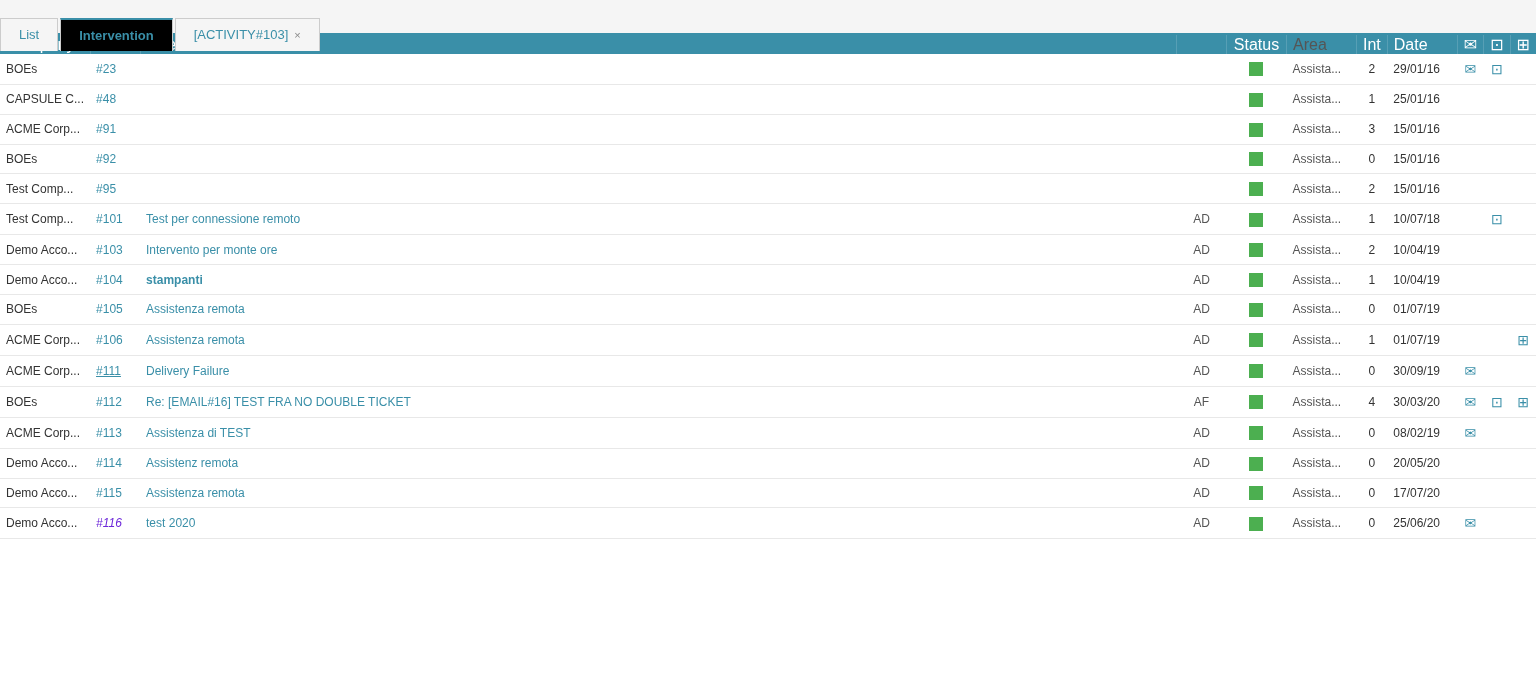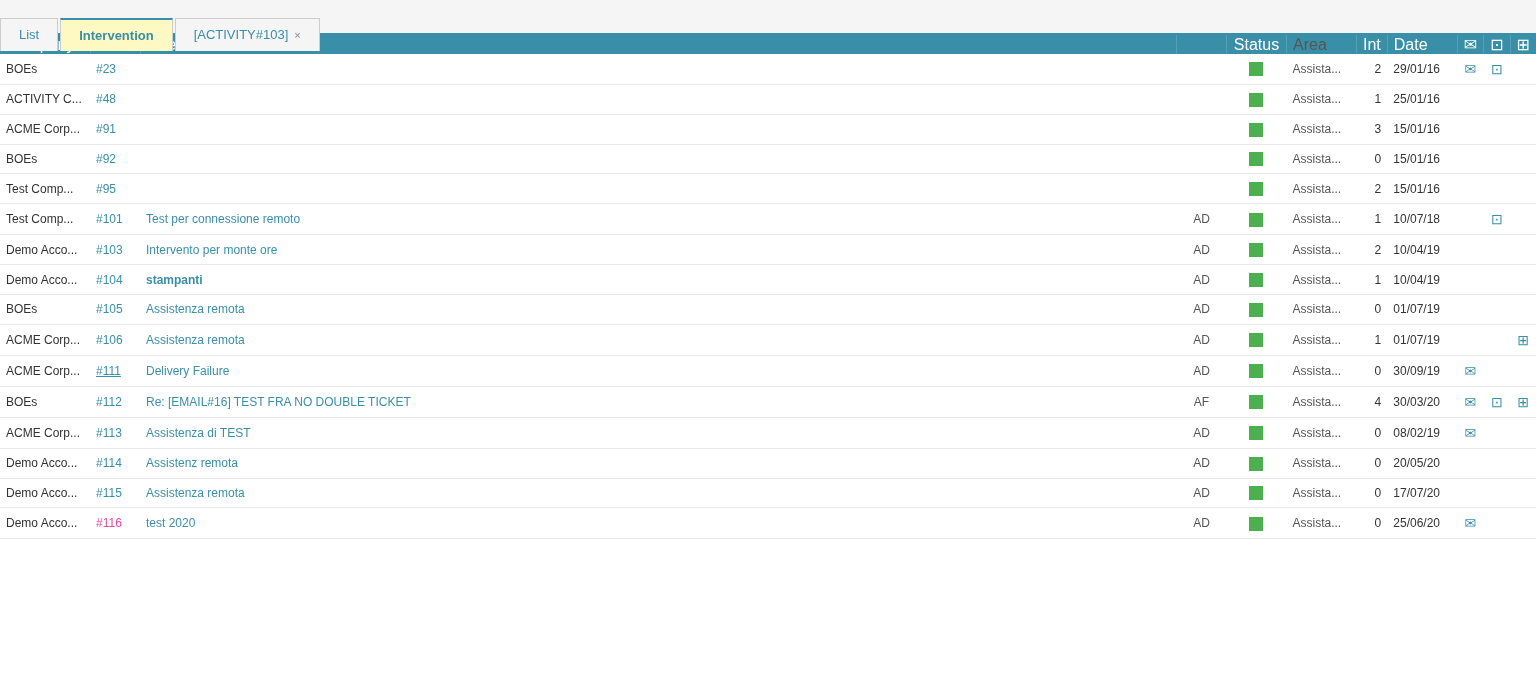--- a/index.html
+++ b/index.html
@@ -17,21 +17,21 @@
       border: 1px solid #ccc;
       border-bottom: none;
       background: #f5f5f5;
       color: #3a8fa8;
       font-size: 13px;
       margin-right: 2px;
       position: relative;
       top: 18px;
     }
     .tab.active {
-      background: #fef9c3;
+      background: #000000;
       border-top: 2px solid #3a8fa8;
       border-left: 1px solid #ccc;
       border-right: 1px solid #ccc;
       color: #3a8fa8;
       font-weight: bold;
     }
     .tab .close-btn {
       margin-left: 6px;
       color: #888;
       font-size: 11px;
@@ -74,21 +74,21 @@
     .icon-cell {
       color: #3a8fa8;
       font-size: 14px;
     }
     .col-company { width: 90px; overflow: hidden; text-overflow: ellipsis; }
     .col-id { width: 50px; }
     .col-title { min-width: 200px; }
     .col-assignee { width: 50px; text-align: center; color: #555; }
     .col-status { width: 60px; text-align: center; }
     .col-area { width: 70px; color: #555; }
-    .col-int { width: 30px; text-align: right; }
+    .col-int { width: 30px; text-align: center; }
     .col-date { width: 70px; }
     .col-icon1 { width: 24px; text-align: center; }
     .col-icon2 { width: 24px; text-align: center; }
     .col-icon3 { width: 24px; text-align: center; }
   </style>
 </head>
 <body>
 
 <div id="tabs-container">
     <div class="tabs">
@@ -122,21 +122,21 @@
           <td class="col-assignee"></td>
           <td class="col-status"><span class="status-green"></span></td>
           <td class="col-area">Assista...</td>
           <td class="col-int">2</td>
           <td class="col-date">29/01/16</td>
           <td class="col-icon1 icon-cell">✉</td>
           <td class="col-icon2 icon-cell">⊡</td>
           <td class="col-icon3 icon-cell"></td>
         </tr>
         <tr>
-          <td class="col-company">ACTIVITY C...</td>
+          <td class="col-company">CAPSULE C...</td>
           <td class="col-id" style="color: rgb(58, 143, 168);">#48</td>
           <td class="col-title" style="color: rgb(58, 143, 168);"></td>
           <td class="col-assignee"></td>
           <td class="col-status"><span class="status-green"></span></td>
           <td class="col-area">Assista...</td>
           <td class="col-int">1</td>
           <td class="col-date">25/01/16</td>
           <td class="col-icon1 icon-cell"></td>
           <td class="col-icon2 icon-cell"></td>
           <td class="col-icon3 icon-cell"></td>
@@ -305,21 +305,21 @@
           <td class="col-status"><span class="status-green"></span></td>
           <td class="col-area">Assista...</td>
           <td class="col-int">0</td>
           <td class="col-date">17/07/20</td>
           <td class="col-icon1 icon-cell"></td>
           <td class="col-icon2 icon-cell"></td>
           <td class="col-icon3 icon-cell"></td>
         </tr>
         <tr>
           <td class="col-company">Demo Acco...</td>
-          <td class="col-id" style="color: #ec4899;">#116</td>
+          <td class="col-id" style="color: #6d28d9; font-style: italic;">#116</td>
           <td class="col-title" style="color: rgb(58, 143, 168); margin-left: 21px;">test 2020</td>
           <td class="col-assignee">AD</td>
           <td class="col-status"><span class="status-green"></span></td>
           <td class="col-area">Assista...</td>
           <td class="col-int">0</td>
           <td class="col-date">25/06/20</td>
           <td class="col-icon1 icon-cell">✉</td>
           <td class="col-icon2 icon-cell"></td>
           <td class="col-icon3 icon-cell"></td>
         </tr>

